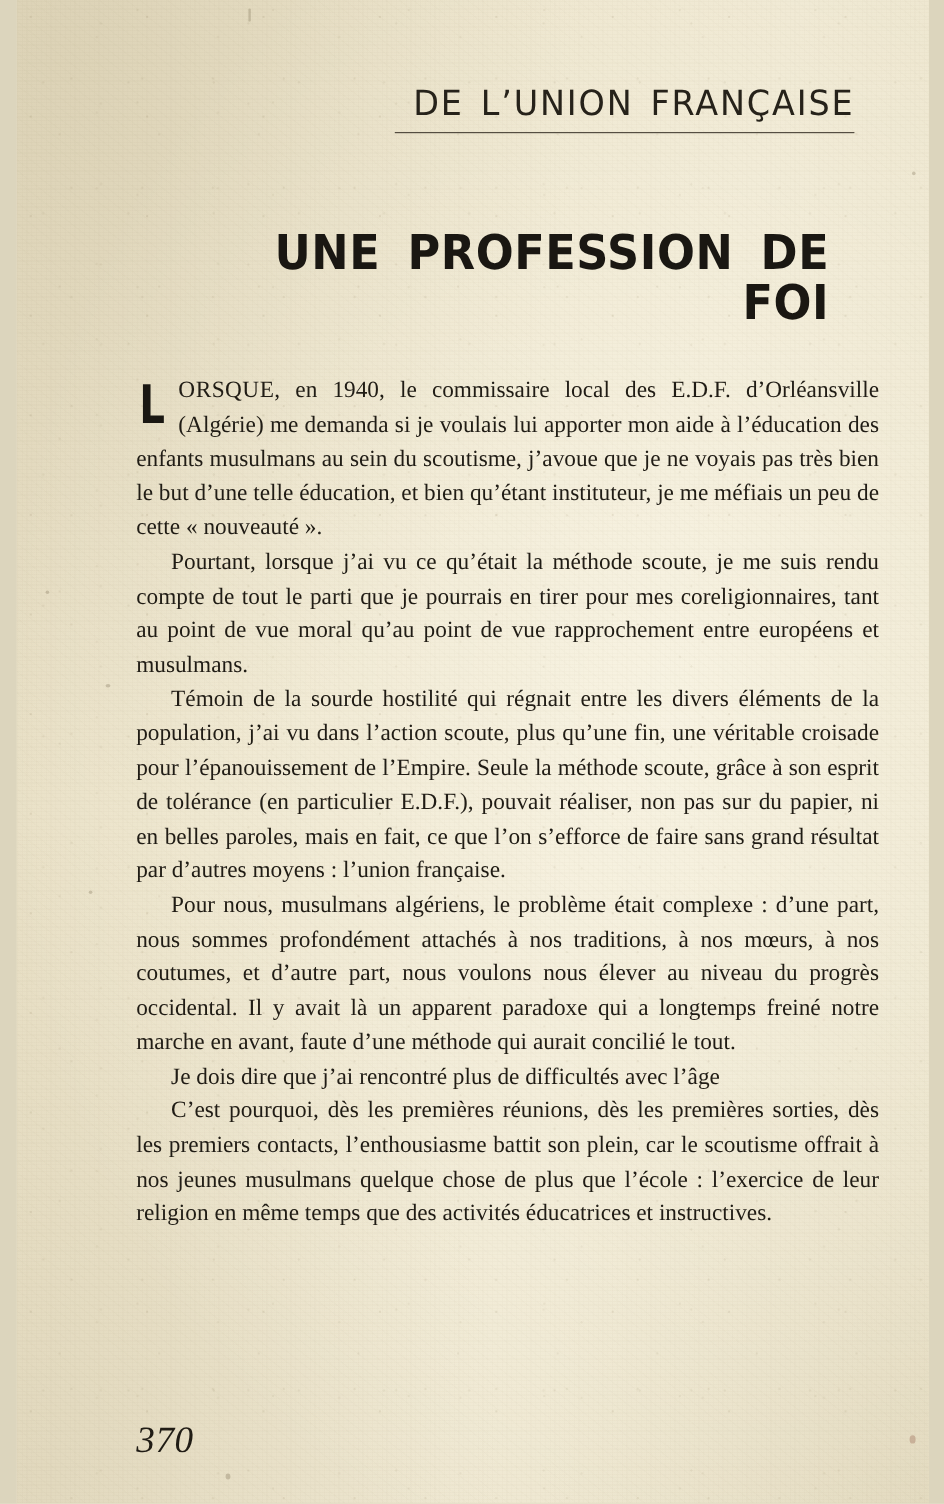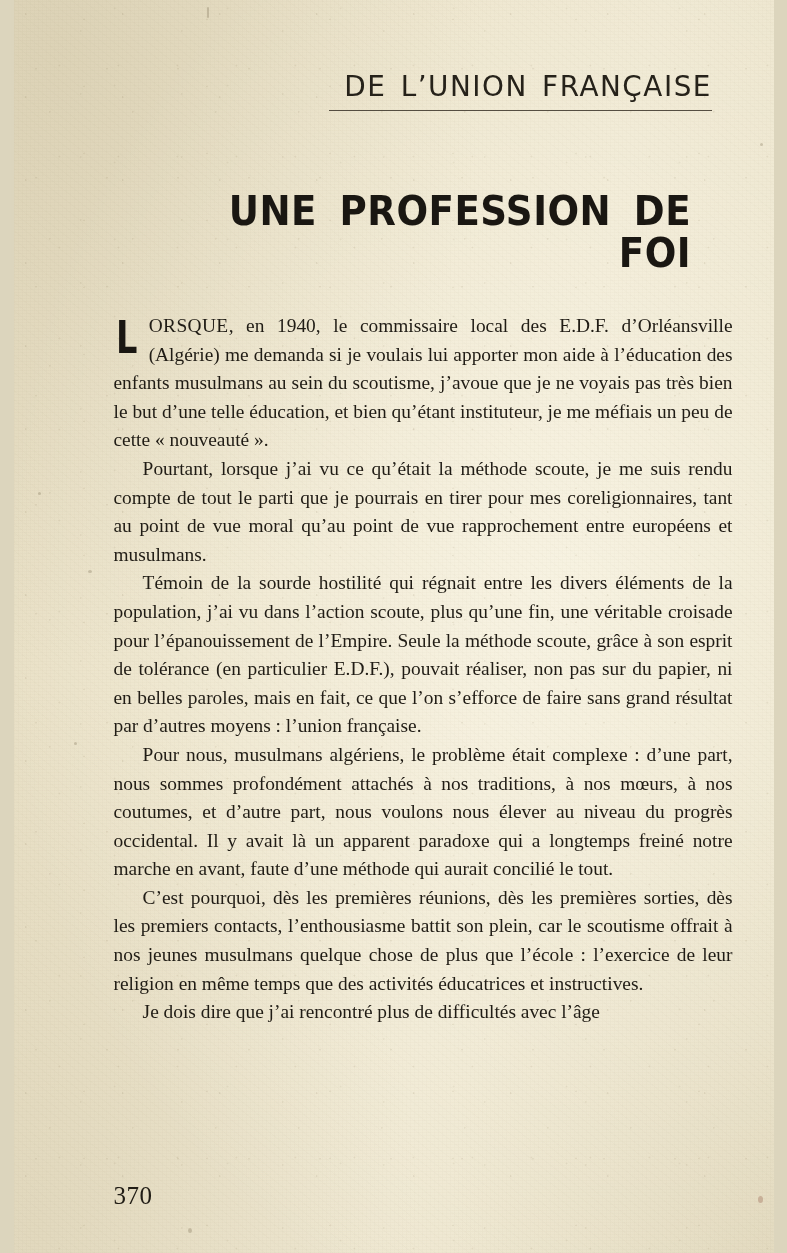--- a/index.html
+++ b/index.html
@@ -140,23 +140,24 @@
   .smallcaps {
     font-variant: small-caps;
     letter-spacing: 0.4px;
   }
 
   
   .folio {
     position: absolute;
     left: 100px;
     top: 1182px;
-    font-size: 25px;
+    font-size: 31px;
     letter-spacing: 0.5px;
     color: #201c15;
+    font-style: italic;
   }
 
   
   .mark {
     position: absolute;
     pointer-events: none;
     background: rgba(120,106,78,0.30);
     border-radius: 50%;
   }
 </style>
@@ -197,24 +198,24 @@
 
     <p>
       <span>Témoin de la sourde hostilité qui régnait entre les divers éléments de la population, j’ai vu dans l’action scoute, plus qu’une fin, une véritable croisade pour l’épanouissement de l’Empire. Seule la méthode scoute, grâce à son esprit de tolérance (en particulier E.D.F.), pouvait réaliser, non pas sur du papier, ni en belles paroles, mais en fait, ce que l’on s’efforce de faire sans grand résultat par d’autres moyens : l’union française.</span>
     </p>
 
     <p>
       <span>Pour nous, musulmans algériens, le problème était complexe : d’une part, nous sommes profondément attachés à nos traditions, à nos mœurs, à nos coutumes, et d’autre part, nous voulons nous élever au niveau du progrès occidental. Il y avait là un apparent paradoxe qui a longtemps freiné notre marche en avant, faute d’une méthode qui aurait concilié le tout.</span>
     </p>
 
     <p>
+      <span>Je dois dire que j’ai rencontré plus de difficultés avec l’âge</span>
+    </p>
+
+    <p>
       <span>C’est pourquoi, dès les premières réunions, dès les premières sorties, dès les premiers contacts, l’enthousiasme battit son plein, car le scoutisme offrait à nos jeunes musulmans quelque chose de plus que l’école : l’exercice de leur religion en même temps que des activités éducatrices et instructives.</span>
     </p>
 
-    <p>
-      <span>Je dois dire que j’ai rencontré plus de difficultés avec l’âge</span>
-    </p>
-
   </div>
 
   <div class="folio">370</div>
 
 </div>
 
 </body></html>

